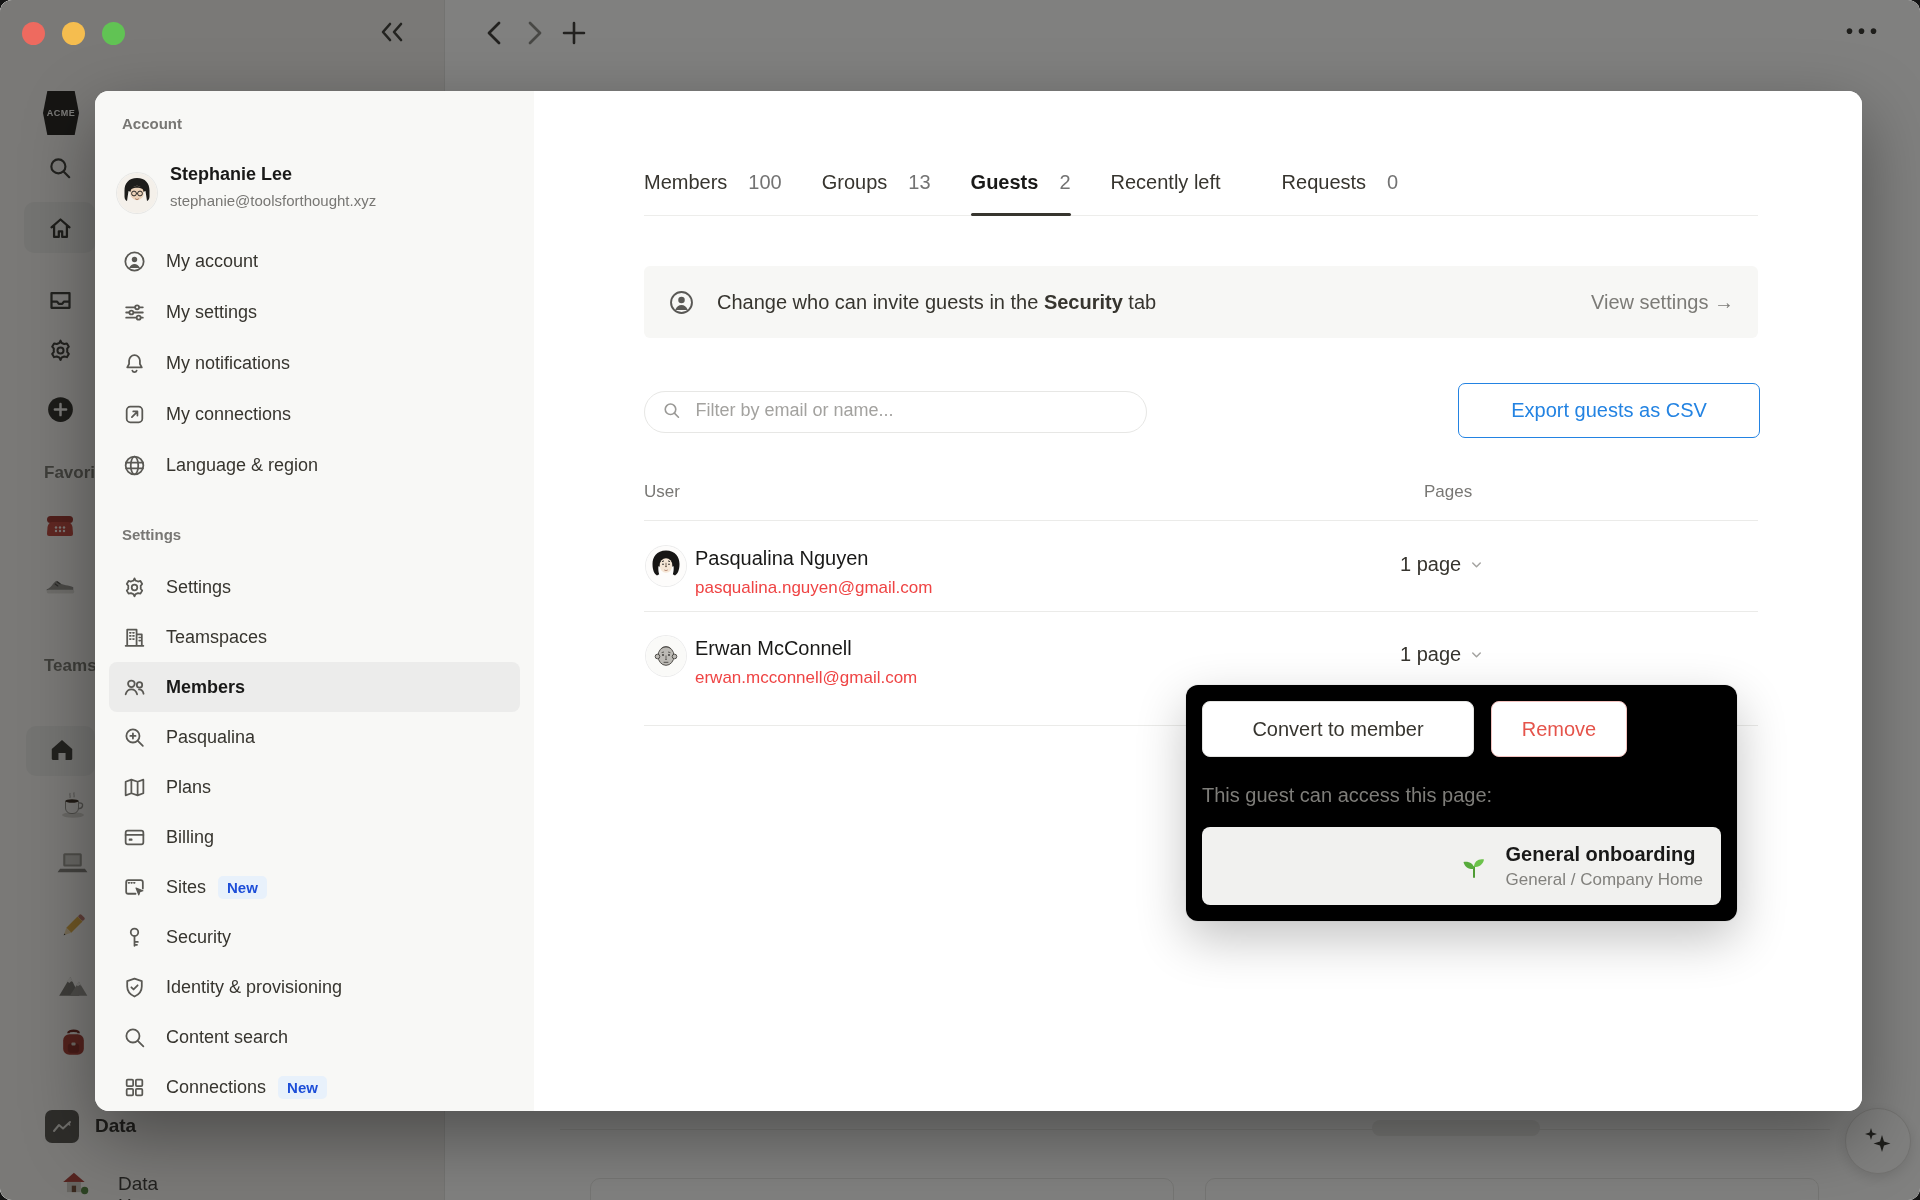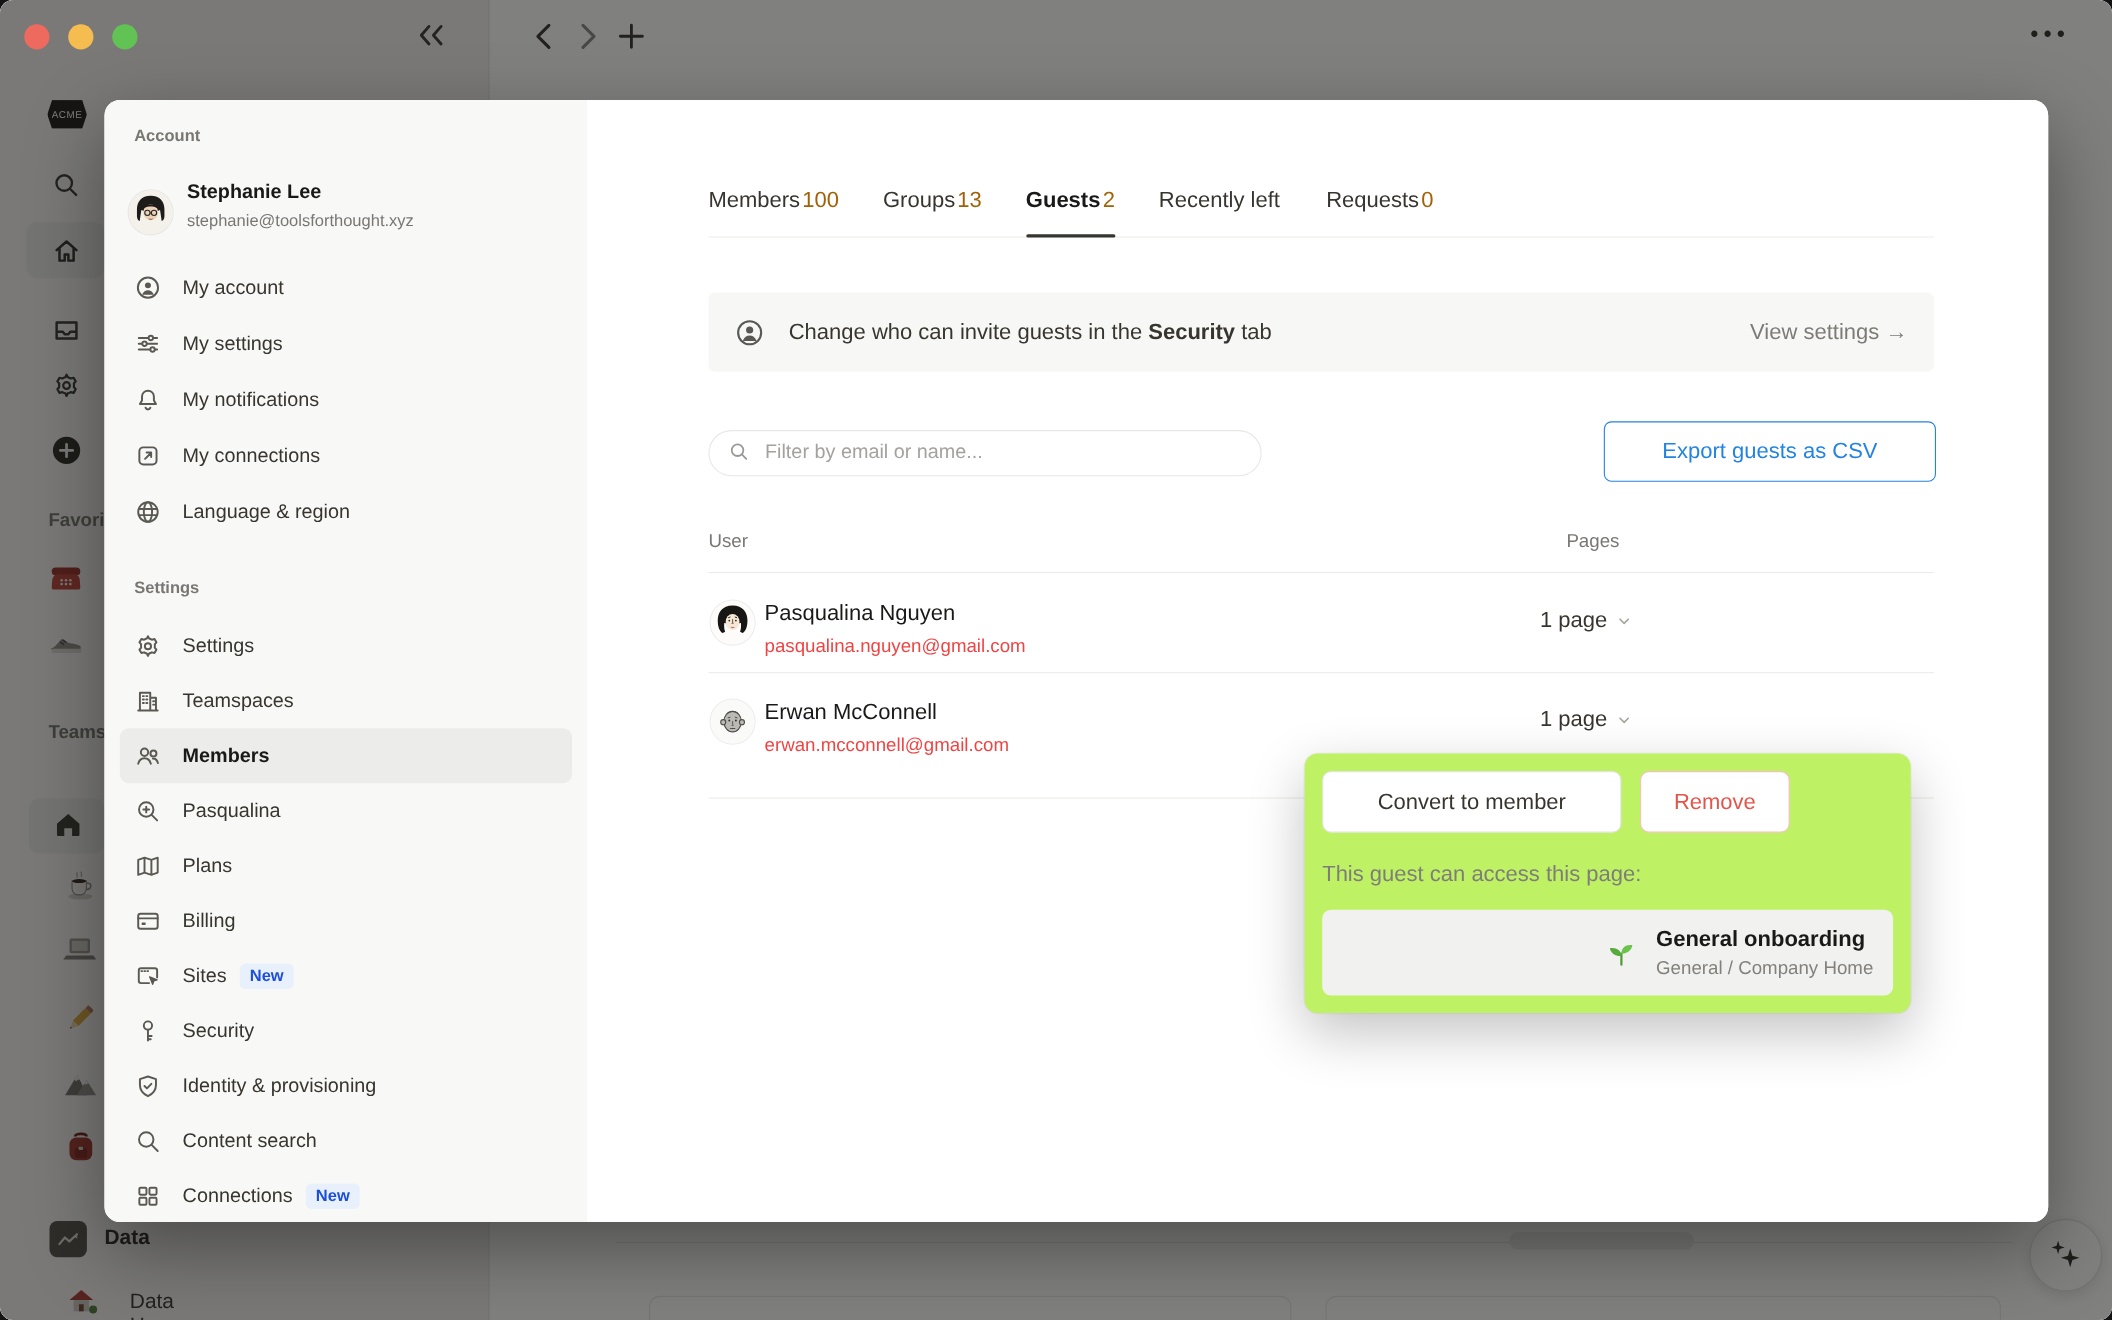--- a/index.html
+++ b/index.html
@@ -2,22 +2,22 @@
 <html><head>
 <meta charset="utf-8">
 <style>
   html,body{margin:0;padding:0;width:1920px;height:1200px;overflow:hidden;background:#141414;
     font-family:"Liberation Sans","DejaVu Sans",sans-serif;-webkit-font-smoothing:antialiased;}
   .window{position:absolute;inset:0;border-radius:12px;overflow:hidden;background:#fff;}
   
   .app{position:absolute;inset:0;background:#fff;}
   .app-sidebar{position:absolute;left:0;top:0;bottom:0;width:444px;background:#f2f1ef;border-right:1px solid #e4e3e1;}
   .rail{position:absolute;left:0;top:0;width:120px;height:100%;}
-  .acme{position:absolute;left:43px;top:91px;width:36px;height:26px;background:#22211f;color:#f5f4f2;
-    font-size:9px;font-weight:normal;letter-spacing:.5px;display:flex;align-items:center;justify-content:center;
+  .acme{position:absolute;left:43px;top:91px;width:36px;height:44px;background:#22211f;color:#f5f4f2;
+    font-size:9px;font-weight:bold;letter-spacing:.5px;display:flex;align-items:center;justify-content:center;
     clip-path:polygon(12% 0,88% 0,100% 50%,88% 100%,12% 100%,0 50%);}
   .rail-ic{position:absolute;color:#3c3b38;}
   .rail-pill{position:absolute;background:#e7e6e3;border-radius:10px;}
   .rail-label{position:absolute;width:53px;overflow:hidden;white-space:nowrap;font-size:17px;font-weight:600;color:#76756f;}
   .emoji{position:absolute;}
   .data-row-label{position:absolute;font-size:19px;font-weight:600;color:#32312e;}
   .data-home-label{position:absolute;font-size:19px;color:#3b3a37;}
   .data-iconbox{position:absolute;left:45px;top:1110px;width:34px;height:33px;border-radius:7px;background:#54524e;
     display:flex;align-items:center;justify-content:center;}
   .topbar-ic{position:absolute;color:#3e3d3a;}
@@ -47,21 +47,21 @@
   .mrow .lbl{margin-left:19px;font-size:18px;color:#37352f;}
   .mrow.sel .lbl{font-weight:700;color:#191918;}
   .ic{width:25px;height:25px;flex:0 0 25px;stroke:#5a5954;fill:none;stroke-width:1.7;stroke-linecap:round;stroke-linejoin:round;}
   .new-badge{margin-left:12px;background:#e8f1fb;color:#1d4ed8;font-size:15px;font-weight:600;
     padding:3px 9px;border-radius:5px;}
   
   .mc{position:absolute;left:439px;right:0;top:0;bottom:0;background:#fff;border-radius:0 14px 14px 0;}
   .tabs{position:absolute;left:110px;right:104px;top:0;height:124px;border-bottom:1px solid #ededeb;
     display:flex;gap:40px;}
   .tab{position:relative;padding-top:80px;font-size:20px;color:#37352f;font-weight:500;cursor:pointer;white-space:nowrap;}
-  .tab .cnt{color:#a16207;margin-left:2px;font-weight:400;}
+  .tab .cnt{color:#737373;margin-left:21px;font-weight:400;}
   .tab.active{color:#191918;font-weight:600;}
   .tab.active::after{content:"";position:absolute;left:0;right:0;bottom:-1px;height:3px;background:#37352f;border-radius:2px;}
   .banner{position:absolute;left:110px;top:175px;width:1114px;height:72px;background:#f7f7f5;border-radius:6px;
     display:flex;align-items:center;padding:0 24px;box-sizing:border-box;}
   .banner-text{margin-left:22px;font-size:20px;color:#37352f;}
   .banner-text b{font-weight:700;}
   .view-settings{margin-left:auto;font-size:20px;color:#7c7b77;cursor:pointer;}
   .filter{position:absolute;left:110px;top:300px;width:503px;height:42px;border:1.5px solid #e7e7e5;border-radius:22px;
     background:#fff;display:flex;align-items:center;padding:0 8px 4px 17px;box-sizing:border-box;}
   .filter input{border:none;outline:none;font-size:18px;color:#37352f;margin-left:12px;width:100%;background:transparent;
@@ -69,21 +69,21 @@
   .filter input::placeholder{color:#a3a29f;}
   .export-btn{position:absolute;left:924px;top:292px;width:300px;height:53px;border:1.5px solid #2383e2;border-radius:7px;
     background:#fff;color:#2383e2;font-size:20px;display:flex;align-items:center;justify-content:center;cursor:pointer;}
   .th{position:absolute;font-size:17px;color:#787774;}
   .tdiv{position:absolute;left:110px;width:1114px;height:1px;background:#ebebe9;}
   .g-avatar{position:absolute;width:40px;height:40px;border-radius:50%;overflow:hidden;box-shadow:0 0 0 1px rgba(0,0,0,.08);}
   .g-name{position:absolute;font-size:20px;font-weight:500;color:#191918;}
   .g-email{position:absolute;font-size:17px;color:#ef4444;}
   .g-pages{position:absolute;font-size:20px;color:#37352f;display:flex;align-items:center;gap:8px;cursor:pointer;}
   
-  .popover{position:absolute;left:652px;top:594px;width:551px;border-radius:12px;background:#bef264;
+  .popover{position:absolute;left:652px;top:594px;width:551px;border-radius:12px;background:#000000;
     box-shadow:0 0 0 1px rgba(15,15,15,.04),0 18px 50px rgba(0,0,0,.24);padding:16px;box-sizing:border-box;z-index:4;}
   .pop-buttons{display:flex;gap:17px;}
   .btn{height:56px;border-radius:8px;background:#fff;font-size:20px;display:flex;align-items:center;justify-content:center;
     cursor:pointer;font-family:inherit;box-sizing:border-box;}
   .btn-convert{width:272px;border:1px solid #e3e3e1;color:#37352f;}
   .btn-remove{width:136px;border:1px solid #f3c2bf;color:#e5544b;}
   .pop-desc{margin-top:27px;font-size:20px;color:#7e7d79;}
   .pop-page{margin-top:20px;background:#f1f1ef;border-radius:8px;height:78px;display:flex;align-items:center;
     padding:0 18px;gap:18px;cursor:pointer;justify-content:flex-end;}
   .pop-page-title{font-size:20px;font-weight:600;color:#191918;}

